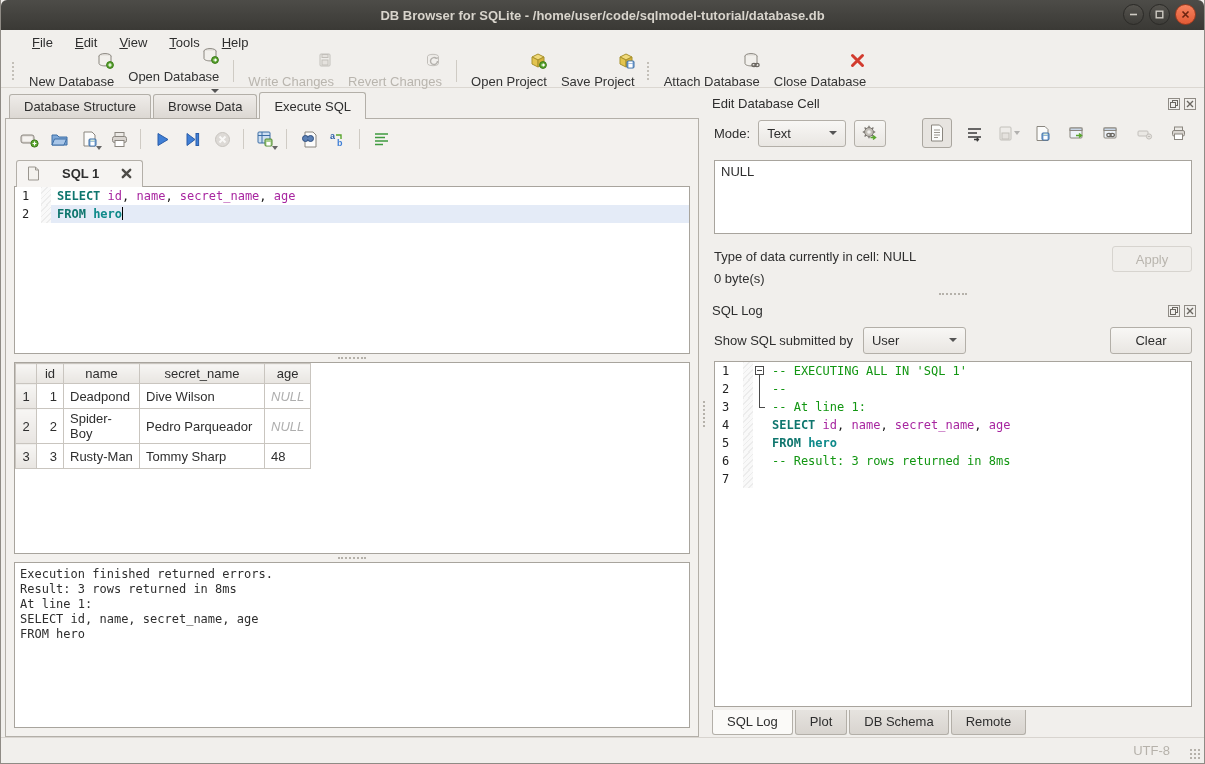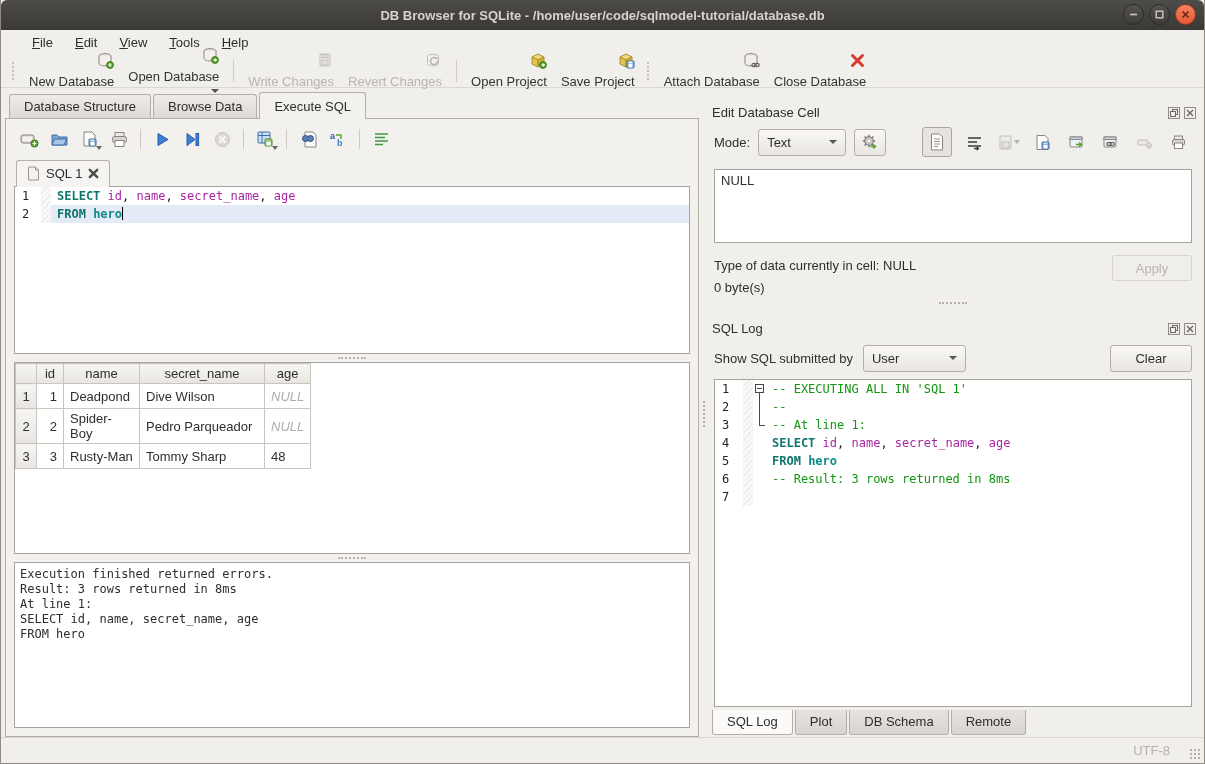--- a/index.html
+++ b/index.html
@@ -48,22 +48,22 @@
 
   
   .sql-toolbar { height:30px; flex:none; display:flex; align-items:center; gap:4px; padding:0 2px 4px; }
   .sbtn { width:26px; height:24px; display:flex; align-items:center; justify-content:center; position:relative; }
   .sbtn .mini-caret { position:absolute; right:0px; bottom:1px; }
   .mini-caret { width:0;height:0;border-left:3px solid transparent;border-right:3px solid transparent;border-top:4px solid #666; }
   .ssep { width:1px; height:20px; background:#cfcbc4; margin:0 4px; }
 
   
   .doc-tabbar { height:30px; flex:none; display:flex; align-items:flex-end; padding-left:2px; position:relative; z-index:2; }
-  .doc-tab { display:flex; align-items:center; gap:6px; padding:5px 10px 6px; border:1px solid #b3afa8; border-bottom:none;
-             background:#f6f4f2; border-radius:3px 3px 0 0; margin-bottom:-1px; }
+  .doc-tab { display:flex; align-items:center; gap:22px; padding:5px 10px 6px; border:1px solid #b3afa8; border-bottom:none;
+             background:#f6f4f2; border-radius:3px 3px 0 0; margin-bottom:-1px;font-weight:bold; }
   .doc-close svg { display:block; }
 
   
   .code-frame { border:1px solid #a8a49d; background:#fff; font-family:"DejaVu Sans Mono","Liberation Mono",monospace; font-size:12px; overflow:hidden; }
   .editor-frame { height:168px; flex:none; }
   .code-line { display:flex; height:18px; line-height:18px; white-space:pre; }
   .gutter-num { width:26px; flex:none; text-align:left; padding-left:7px; color:#222; background:#fff; }
   .hatch { width:10px; flex:none; background:repeating-linear-gradient(135deg,#ececec 0 1px,#f9f9f9 1px 4px); }
   .code-text { flex:1; padding-left:6px; }
   .code-line.current .code-text { background:#e4ebf7; }
@@ -93,21 +93,21 @@
   td.c-name { width:76px; }
   td.c-secret { width:125px; }
   td.c-age { width:42px; }
   td.nullv { color:#aeaeae; font-style:italic; }
 
   
   .msg-frame { flex:1; border:1px solid #a8a49d; background:#fff; font-family:"DejaVu Sans Mono","Liberation Mono",monospace;
                font-size:12px; line-height:15px; padding:4px 5px; overflow:hidden; }
 
   
-  .dock-title { height:21px; flex:none; display:flex; align-items:center; justify-content:space-between; padding:0 2px 0 4px; margin-top:11px; }
+  .dock-title { height:21px; flex:none; display:flex; align-items:center; justify-content:space-between; padding:0 2px 0 4px; margin-top:2px; }
   .dock-title .dtext { font-size:13px; }
   .dock-btns { display:flex; gap:4px; }
   .dock-btn { width:12px; height:12px; border:1px solid #8f8b85; background:#f1efec; display:flex; align-items:center; justify-content:center; }
   .mode-row { height:38px; flex:none; display:flex; align-items:center; gap:8px; padding:4px 6px 4px 6px; }
   .selectbox { height:27px; border:1px solid #b3afa8; border-radius:3px; background:linear-gradient(#f8f7f5,#e9e6e2);
                display:flex; align-items:center; justify-content:space-between; padding:0 8px; gap:8px; }
   .sel-mode { width:88px; }
   .sel-user { width:103px; }
   .sq-btn { width:32px; height:27px; border:1px solid #b3afa8; border-radius:3px; background:linear-gradient(#f8f7f5,#e9e6e2);
             display:flex; align-items:center; justify-content:center; }

